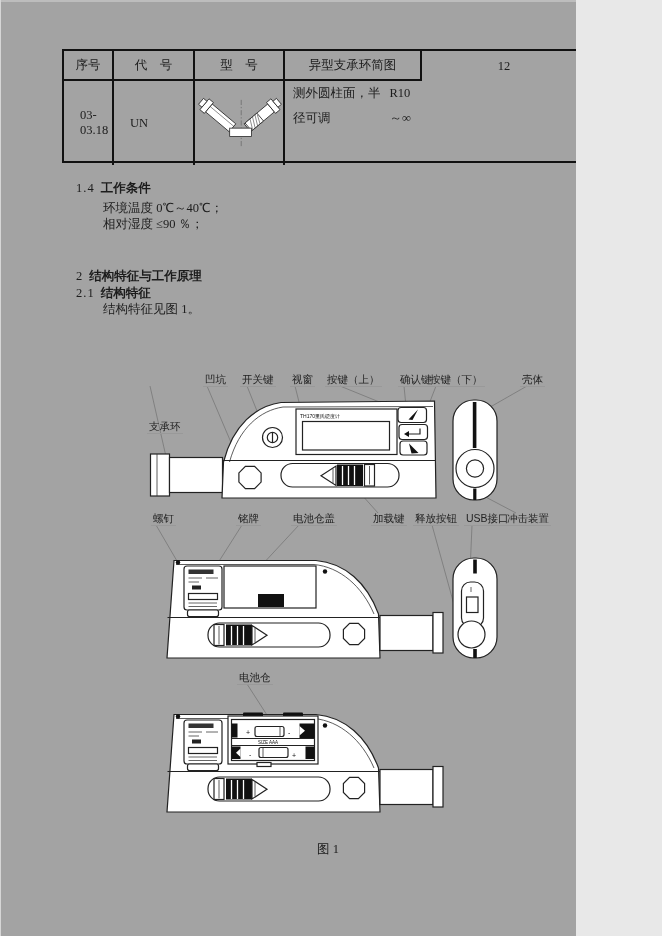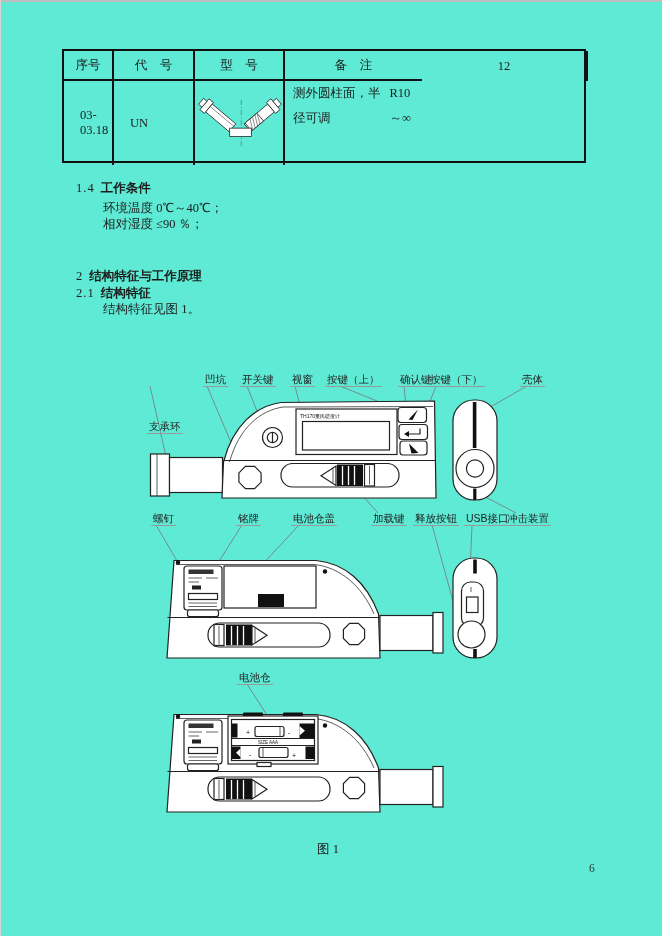--- a/index.html
+++ b/index.html
@@ -1,16 +1,16 @@
 <!DOCTYPE html>
 <html><head>
 <meta charset="utf-8">
 <style>
   html,body{margin:0;padding:0;background:#e8e8e8;}
-  .page{position:relative;width:662px;height:936px;background:#5eead4;overflow:hidden;
+  .page{position:relative;width:576px;height:936px;background:#a3a3a3;overflow:hidden;
         font-family:"Liberation Serif","DejaVu Serif",serif;color:#1c1c1c;}
   .page::before{content:"";position:absolute;left:0;top:0;width:662px;height:2px;background:#bdbdbd;}
   .page::after{content:"";position:absolute;left:0;top:0;width:1px;height:936px;background:#d6d6d6;}
 
   
   .spec-table{position:absolute;left:62px;top:49px;width:524px;height:114px;
       display:grid;grid-template-columns:50px 81px 90px 137px 166px;grid-template-rows:30px 84px;
       border:2px solid #111;box-sizing:border-box;}
   .spec-table .cell{border-right:2px solid #111;border-bottom:2px solid #111;box-sizing:border-box;
       display:flex;align-items:center;justify-content:center;font-size:12.5px;overflow:hidden;}
@@ -42,21 +42,21 @@
 </style>
 </head>
 <body>
 
 <div class="page">
 
   <div class="spec-table">
     <div class="cell">序号</div>
     <div class="cell">代　号</div>
     <div class="cell">型　号</div>
-    <div class="cell last-col">备　注</div>
+    <div class="cell">异型支承环简图</div>
 
     <div class="cell last-row">12</div>
     <div class="cell last-row left">03-03.18</div>
     <div class="cell last-row left">UN</div>
     <div class="cell last-row">
 
       <svg width="133" height="82" viewBox="0 0 137 84" style="position:static">
         <line x1="72" y1="6" x2="72" y2="78" stroke="#444" stroke-width="0.7" stroke-dasharray="8 3 2 3"></line>
         <g transform="translate(40,34) rotate(40)">
           <rect class="lnw" x="-24" y="-8" width="48" height="16" stroke-width="1.1"></rect>

